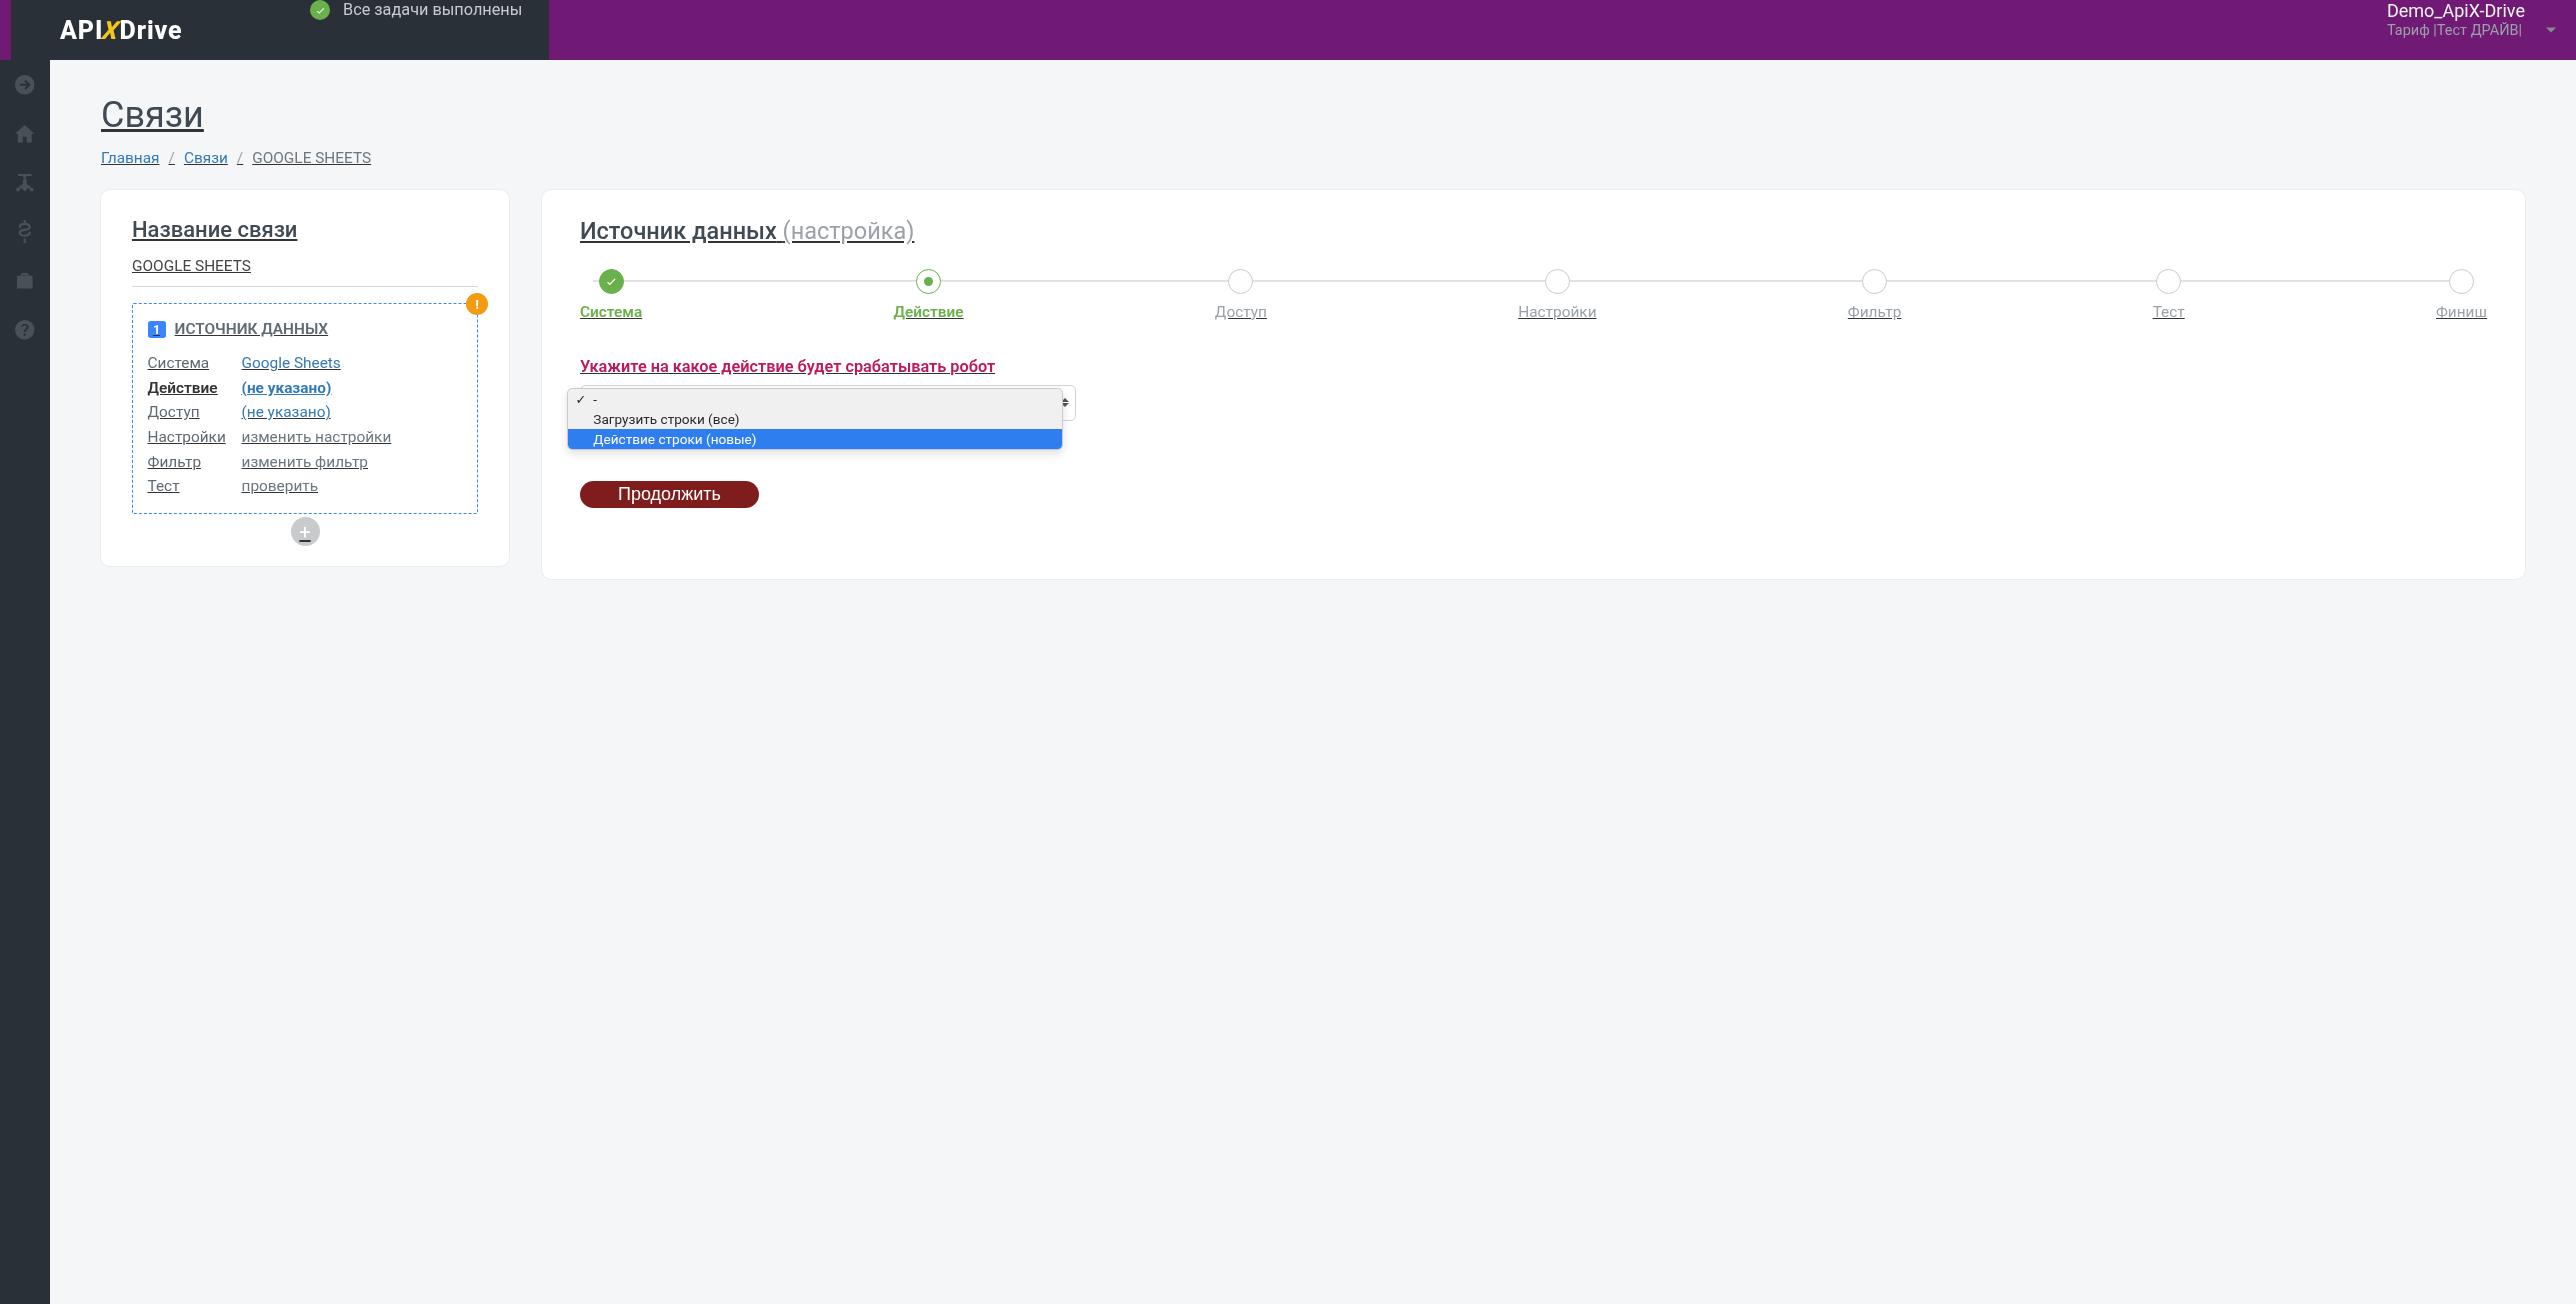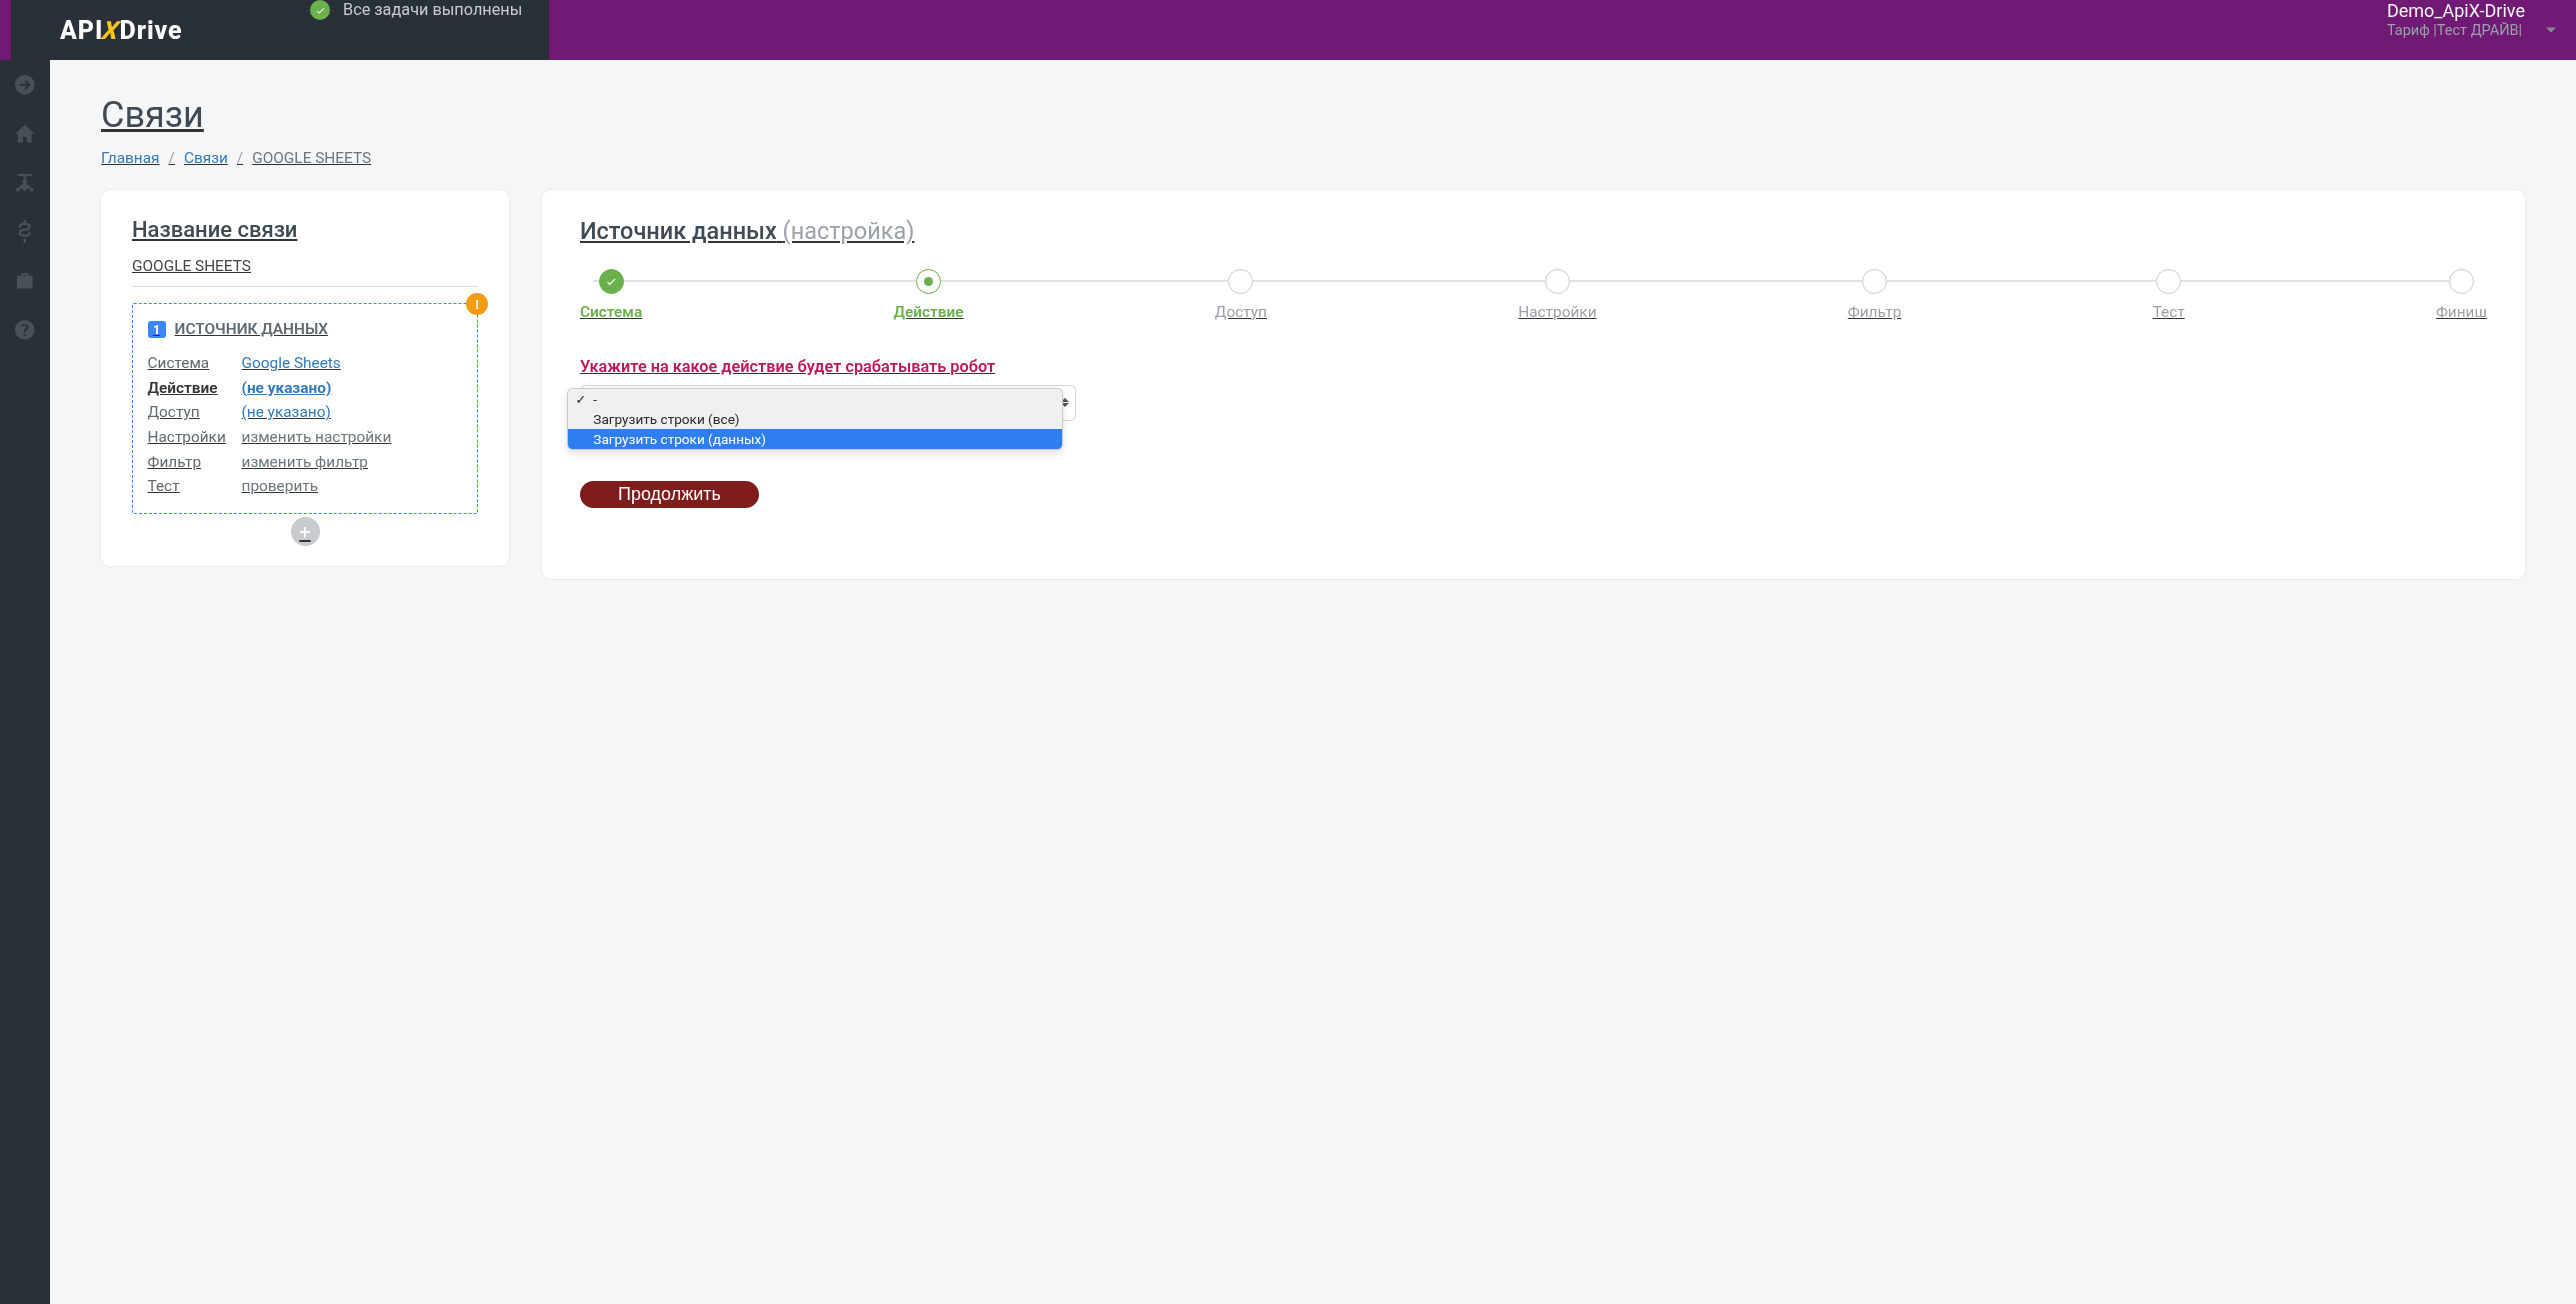--- a/index.html
+++ b/index.html
@@ -466,21 +466,21 @@
           <div class="field-label">Укажите на какое действие будет срабатывать робот</div>
           <div class="select-wrap">
             <div class="select-display"></div>
             <div class="select-caret">
                 <span class="up"></span>
                 <span class="down"></span>
               </div>
             <div class="dropdown" id="dropdown">
                 <div class="opt sel">-</div>
                 <div class="opt">Загрузить строки (все)</div>
-                <div class="opt hl">Загрузить строки (данных)</div>
+                <div class="opt hl">Действие строки (новые)</div>
               </div>
           </div>
 
           <button class="continue-btn">Продолжить</button>
         </div>
       </div>
     </div>
   </div>
 </div>
 

